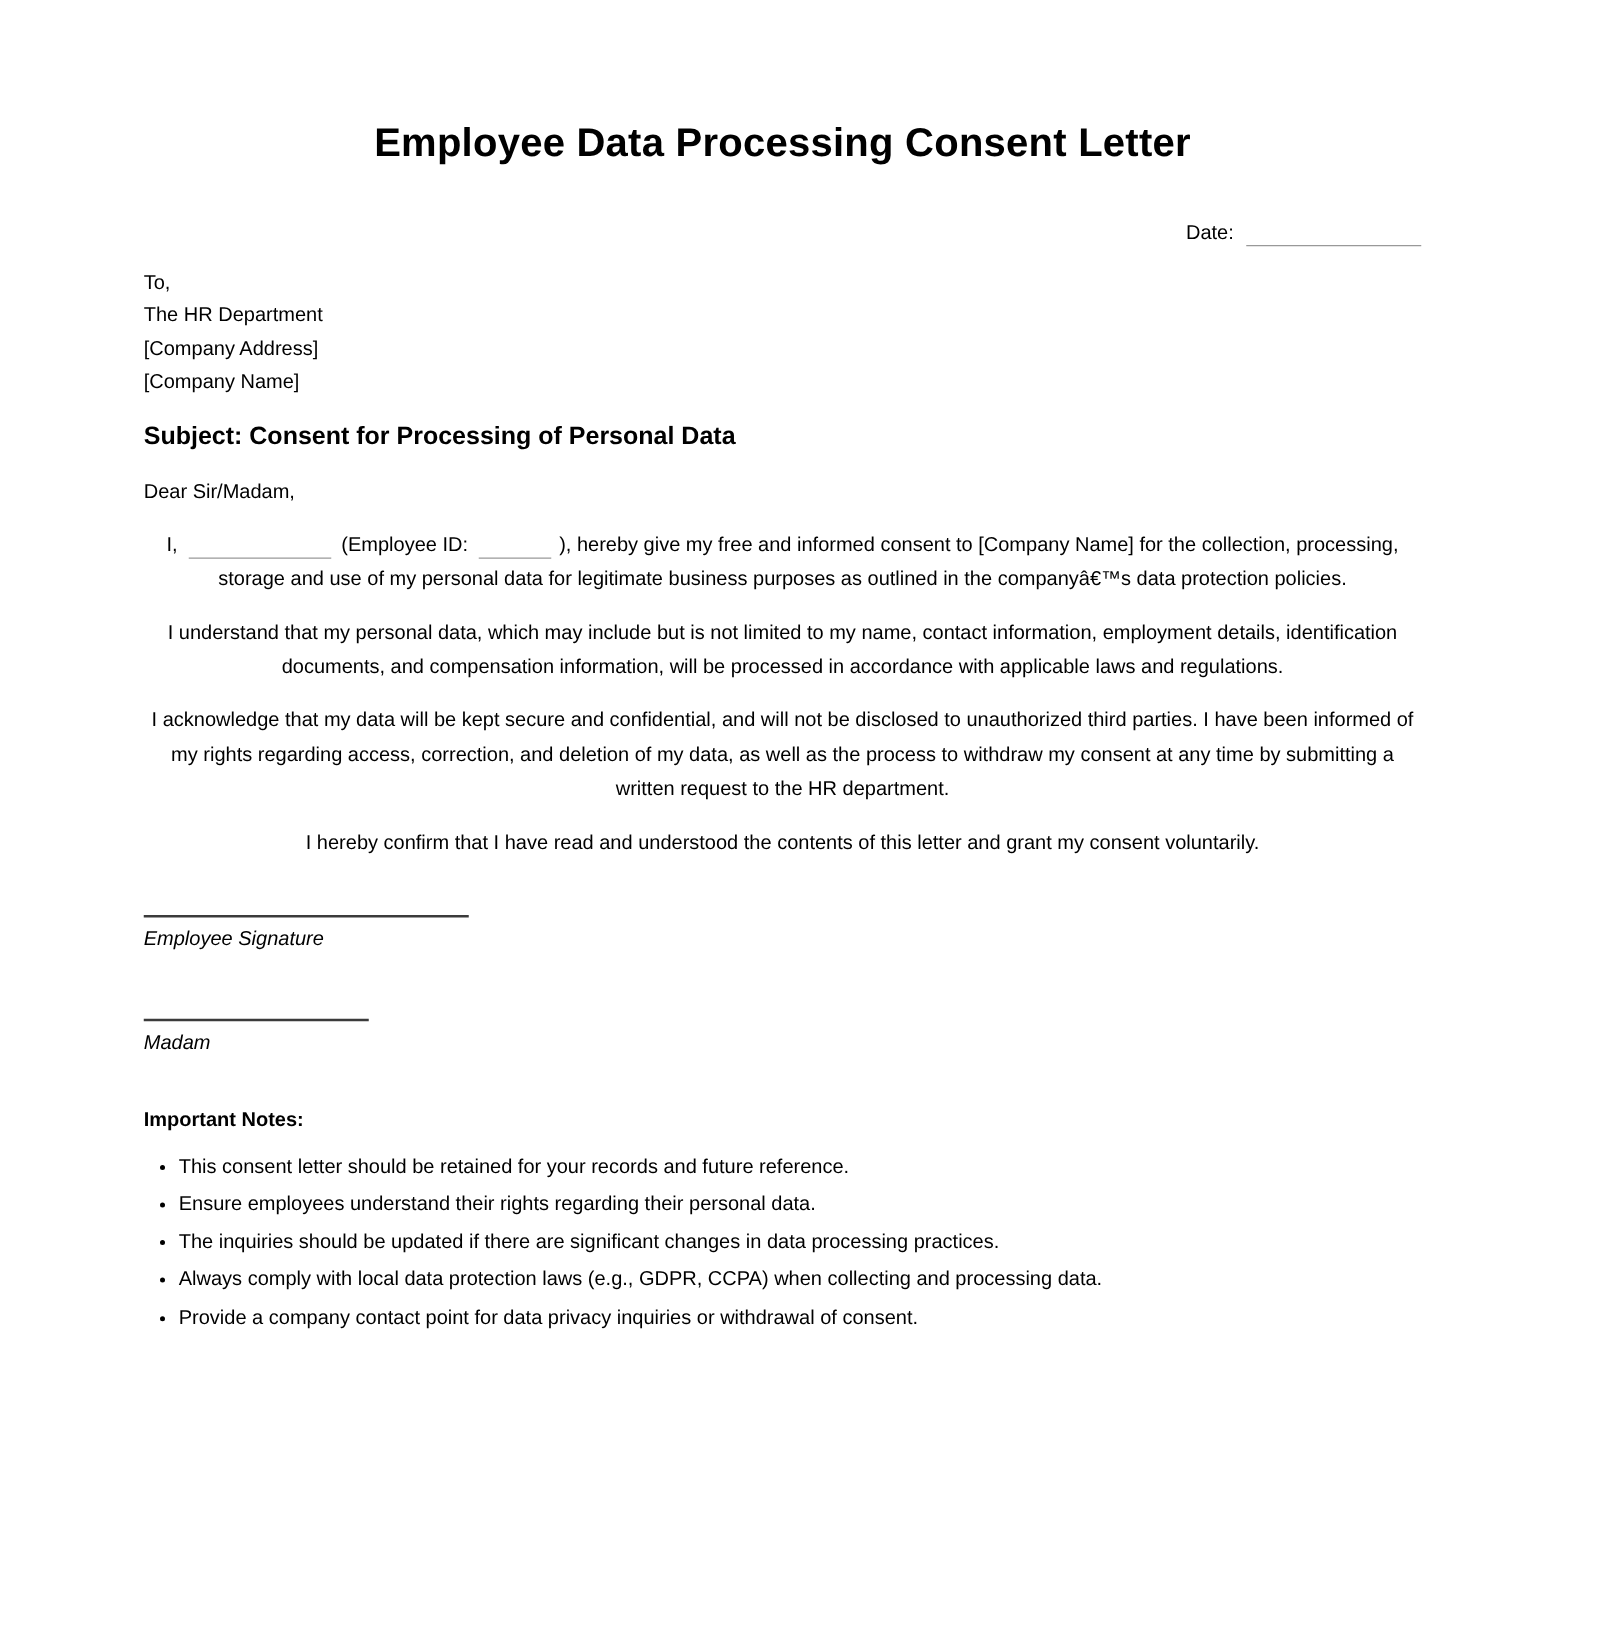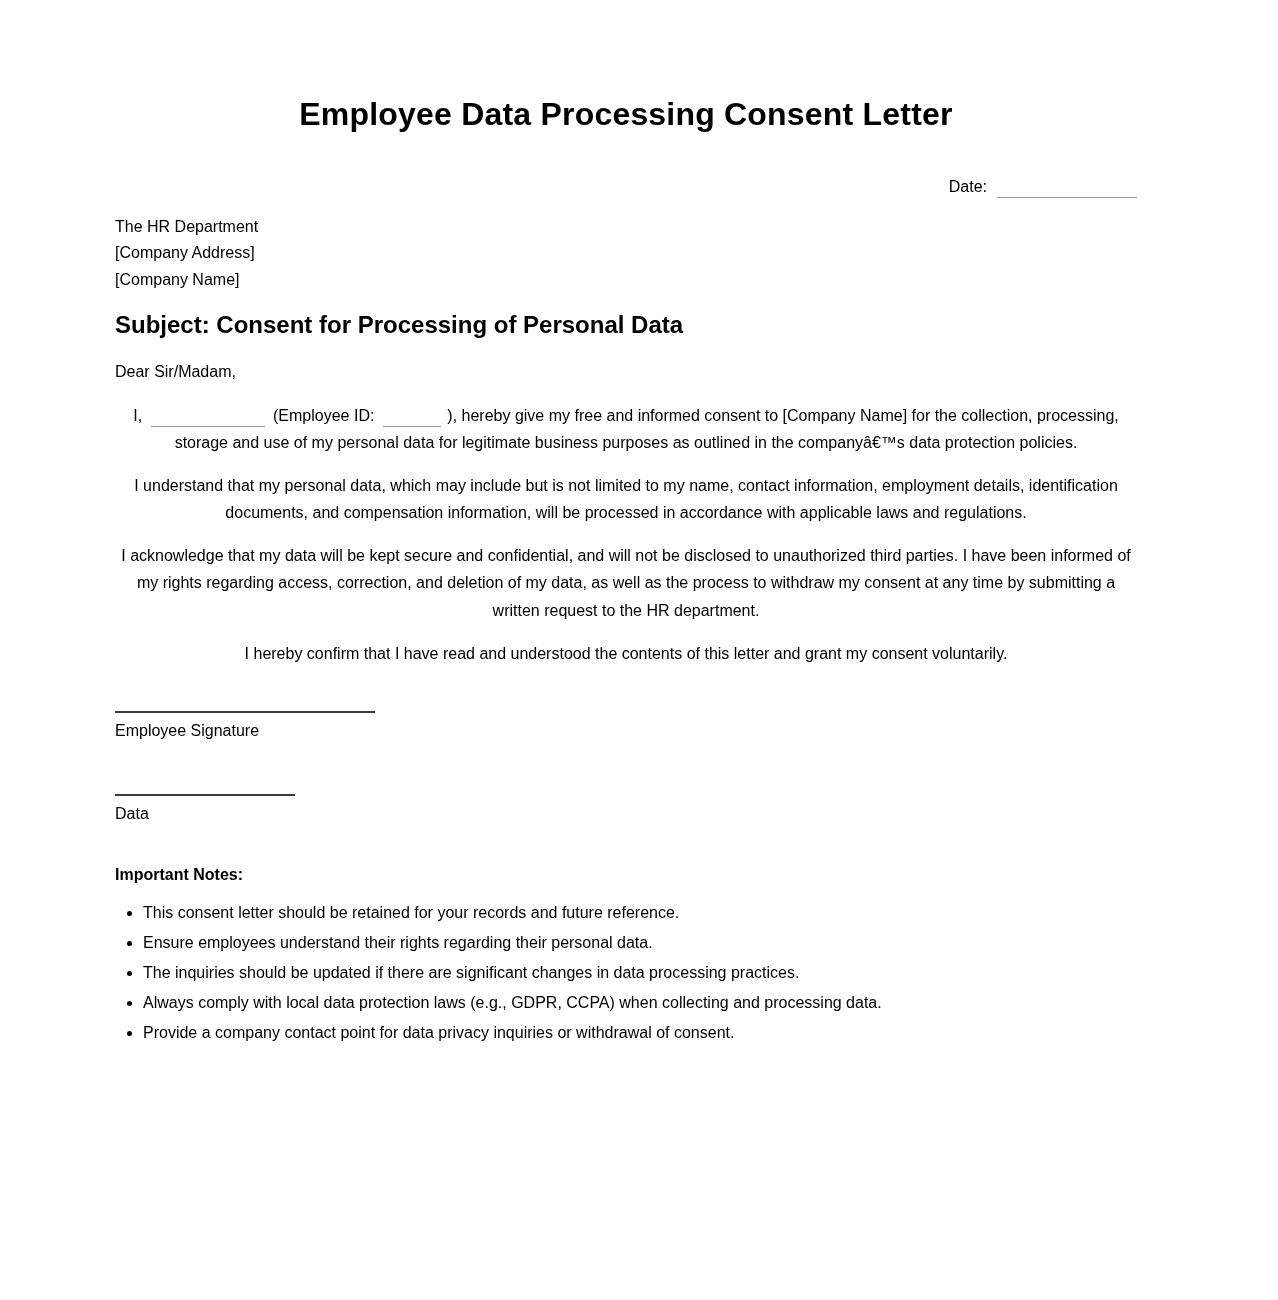--- a/index.html
+++ b/index.html
@@ -53,21 +53,21 @@
   .blank.id-blank {
     width: 58px;
     margin-left: 4px;
     margin-right: 2px;
   }
   .recipient {
     margin-top: 14px;
     line-height: 1.65;
   }
   h2.subject-heading {
-    font-size: 24px;
+    font-size: 20px;
     font-weight: bold;
     margin: 16px 0 0 0;
     line-height: 1.3;
   }
   p.body-para {
     margin: 16px 0 0 0;
     line-height: 1.7;
     text-align: center;
   }
   p.salutation {
@@ -80,20 +80,21 @@
     border-bottom: 2px solid #3b3b3b;
     margin-top: 44px;
   }
   .sig-line.short {
     width: 180px;
     margin-top: 50px;
   }
   .sig-label {
     margin: 4px 0 0 0;
     line-height: 1.7;
+    font-style: italic;
   }
   .notes-heading {
     margin: 34px 0 0 0;
     font-weight: bold;
     line-height: 1.7;
   }
   ul.notes-list {
     margin: 10px 0 0 0;
     padding-left: 28px;
   }
@@ -107,20 +108,21 @@
 
 <div class="page">
 
   <h1 class="doc-title">Employee Data Processing Consent Letter</h1>
 
   <div class="date-row">
     <span>Date:</span><span class="blank date-blank"></span>
   </div>
 
   <div class="recipient">
+    <div>To,</div>
     <div>The HR Department</div>
     <div>[Company Address]</div>
     <div>[Company Name]</div>
   </div>
 
   <h2 class="subject-heading">Subject: Consent for Processing of Personal Data</h2>
 
   <p class="salutation">Dear Sir/Madam,</p>
 
   <p class="body-para">
@@ -134,21 +136,21 @@
   <p class="body-para">I understand that my personal data, which may include but is not limited to my name, contact information, employment details, identification documents, and compensation information, will be processed in accordance with applicable laws and regulations.</p>
 
   <p class="body-para">I acknowledge that my data will be kept secure and confidential, and will not be disclosed to unauthorized third parties. I have been informed of my rights regarding access, correction, and deletion of my data, as well as the process to withdraw my consent at any time by submitting a written request to the HR department.</p>
 
   <p class="body-para">I hereby confirm that I have read and understood the contents of this letter and grant my consent voluntarily.</p>
 
   <div class="sig-line"></div>
   <p class="sig-label">Employee Signature</p>
 
   <div class="sig-line short"></div>
-  <p class="sig-label">Data</p>
+  <p class="sig-label">Madam</p>
 
   <p class="notes-heading">Important Notes:</p>
 
   <ul class="notes-list">
     <li>This consent letter should be retained for your records and future reference.</li>
     <li>Ensure employees understand their rights regarding their personal data.</li>
     <li>The inquiries should be updated if there are significant changes in data processing practices.</li>
     <li>Always comply with local data protection laws (e.g., GDPR, CCPA) when collecting and processing data.</li>
     <li>Provide a company contact point for data privacy inquiries or withdrawal of consent.</li>
   </ul>

